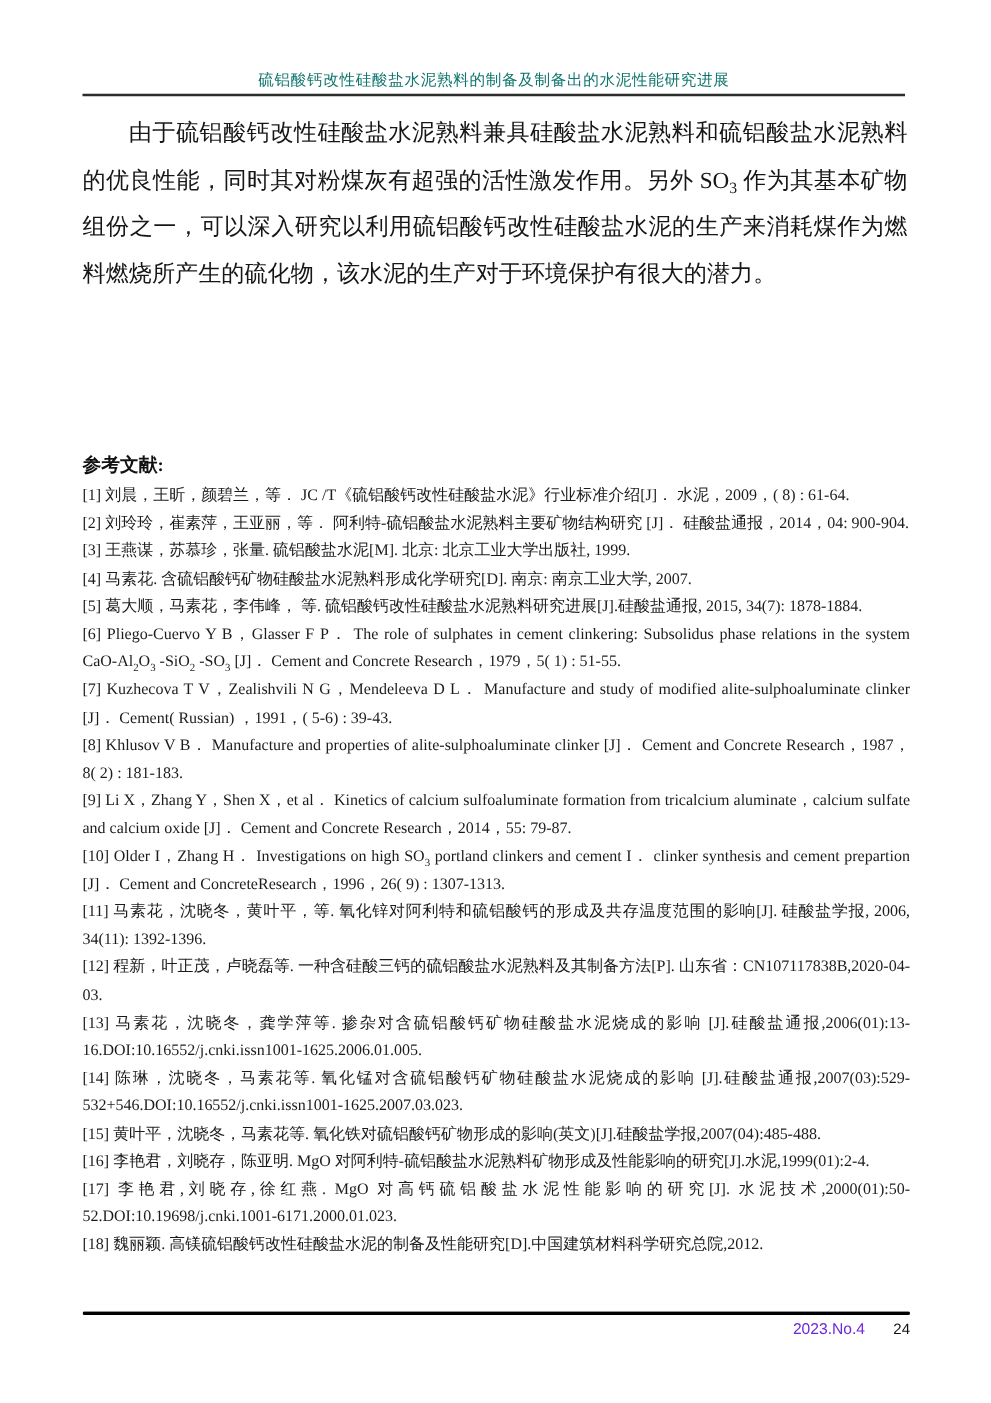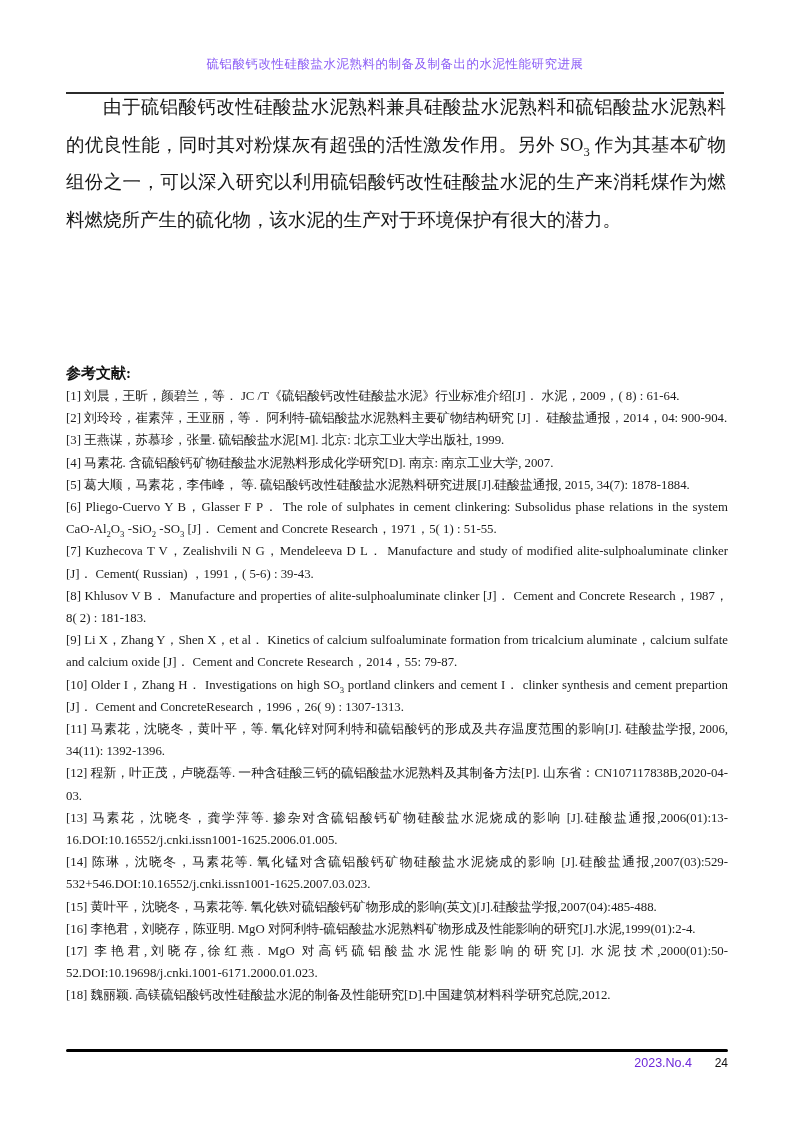--- a/index.html
+++ b/index.html
@@ -19,22 +19,22 @@
   
   .doc-header {
     position: absolute;
     top: 56px;
     left: 66px;
     width: 658px;
     text-align: center;
     font-size: 12.5px;
     line-height: 16px;
     letter-spacing: 0.5px;
-    color: #8b5cf6;
-    padding-bottom: 20px;
+    color: #0f766e;
+    padding-bottom: 3px;
     border-bottom: 2px solid #2b2b2b;
   }
   
   .lead-paragraph {
     position: absolute;
     top: 89px;
     left: 66px;
     width: 660px;
     margin: 0;
     font-size: 18.5px;
@@ -109,21 +109,21 @@
 
   <p class="lead-paragraph"><span>由于硫铝酸钙改性硅酸盐水泥熟料兼具硅酸盐水泥熟料和硫铝酸盐水泥熟料的优良性能，同时其对粉煤灰有超强的活性激发作用。另外 SO</span><sub>3</sub><span> 作为其基本矿物组份之一，可以深入研究以利用硫铝酸钙改性硅酸盐水泥的生产来消耗煤作为燃料燃烧所产生的硫化物，该水泥的生产对于环境保护有很大的潜力。</span></p>
 
   <div class="refs-block">
     <p class="refs-heading">参考文献:</p>
     <p class="ref"><span>[1] 刘晨，王昕，颜碧兰，等． JC /T《硫铝酸钙改性硅酸盐水泥》行业标准介绍[J]． 水泥，2009，( 8) : 61-64.</span></p>
     <p class="ref"><span>[2] 刘玲玲，崔素萍，王亚丽，等． 阿利特-硫铝酸盐水泥熟料主要矿物结构研究 [J]． 硅酸盐通报，2014，04: 900-904.</span></p>
     <p class="ref"><span>[3] 王燕谋，苏慕珍，张量. 硫铝酸盐水泥[M]. 北京: 北京工业大学出版社, 1999.</span></p>
     <p class="ref"><span>[4] 马素花. 含硫铝酸钙矿物硅酸盐水泥熟料形成化学研究[D]. 南京: 南京工业大学, 2007.</span></p>
     <p class="ref"><span>[5] 葛大顺，马素花，李伟峰， 等. 硫铝酸钙改性硅酸盐水泥熟料研究进展[J].硅酸盐通报, 2015, 34(7): 1878-1884.</span></p>
-    <p class="ref"><span>[6] Pliego-Cuervo Y B，Glasser F P． The role of sulphates in cement clinkering: Subsolidus phase relations in the system CaO-Al</span><sub>2</sub><span>O</span><sub>3</sub><span> -SiO</span><sub>2</sub><span> -SO</span><sub>3</sub><span> [J]． Cement and Concrete  Research，1971，5( 1) : 51-55.</span></p>
+    <p class="ref"><span>[6] Pliego-Cuervo Y B，Glasser F P． The role of sulphates in cement clinkering: Subsolidus phase relations in the system CaO-Al</span><sub>2</sub><span>O</span><sub>3</sub><span> -SiO</span><sub>2</sub><span> -SO</span><sub>3</sub><span> [J]． Cement and Concrete  Research，1979，5( 1) : 51-55.</span></p>
     <p class="ref"><span>[7] Kuzhecova T V，Zealishvili N G，Mendeleeva D L． Manufacture and study of modified alite-sulphoaluminate clinker [J]． Cement( Russian) ，1991，( 5-6) : 39-43.</span></p>
     <p class="ref"><span>[8] Khlusov V B． Manufacture and properties of alite-sulphoaluminate clinker [J]． Cement and Concrete  Research，1987，8( 2) : 181-183.</span></p>
     <p class="ref"><span>[9] Li X，Zhang Y，Shen X，et al． Kinetics of calcium sulfoaluminate formation from tricalcium aluminate，calcium sulfate and calcium oxide [J]． Cement and Concrete  Research，2014，55: 79-87.</span></p>
     <p class="ref"><span>[10] Older I，Zhang H． Investigations on high SO</span><sub>3</sub><span> portland clinkers and cement I． clinker synthesis and cement prepartion [J]． Cement and ConcreteResearch，1996，26( 9) : 1307-1313.</span></p>
     <p class="ref"><span>[11] 马素花，沈晓冬，黄叶平，等. 氧化锌对阿利特和硫铝酸钙的形成及共存温度范围的影响[J]. 硅酸盐学报, 2006, 34(11): 1392-1396.</span></p>
     <p class="ref"><span>[12] 程新，叶正茂，卢晓磊等. 一种含硅酸三钙的硫铝酸盐水泥熟料及其制备方法[P]. 山东省：CN107117838B,2020-04-03.</span></p>
     <p class="ref"><span>[13] 马素花，沈晓冬，龚学萍等. 掺杂对含硫铝酸钙矿物硅酸盐水泥烧成的影响 [J].硅酸盐通报,2006(01):13-16.DOI:10.16552/j.cnki.issn1001-1625.2006.01.005.</span></p>
     <p class="ref"><span>[14] 陈琳，沈晓冬，马素花等. 氧化锰对含硫铝酸钙矿物硅酸盐水泥烧成的影响 [J].硅酸盐通报,2007(03):529-532+546.DOI:10.16552/j.cnki.issn1001-1625.2007.03.023.</span></p>
     <p class="ref"><span>[15] 黄叶平，沈晓冬，马素花等. 氧化铁对硫铝酸钙矿物形成的影响(英文)[J].硅酸盐学报,2007(04):485-488.</span></p>
     <p class="ref"><span>[16] 李艳君，刘晓存，陈亚明. MgO 对阿利特-硫铝酸盐水泥熟料矿物形成及性能影响的研究[J].水泥,1999(01):2-4.</span></p>

